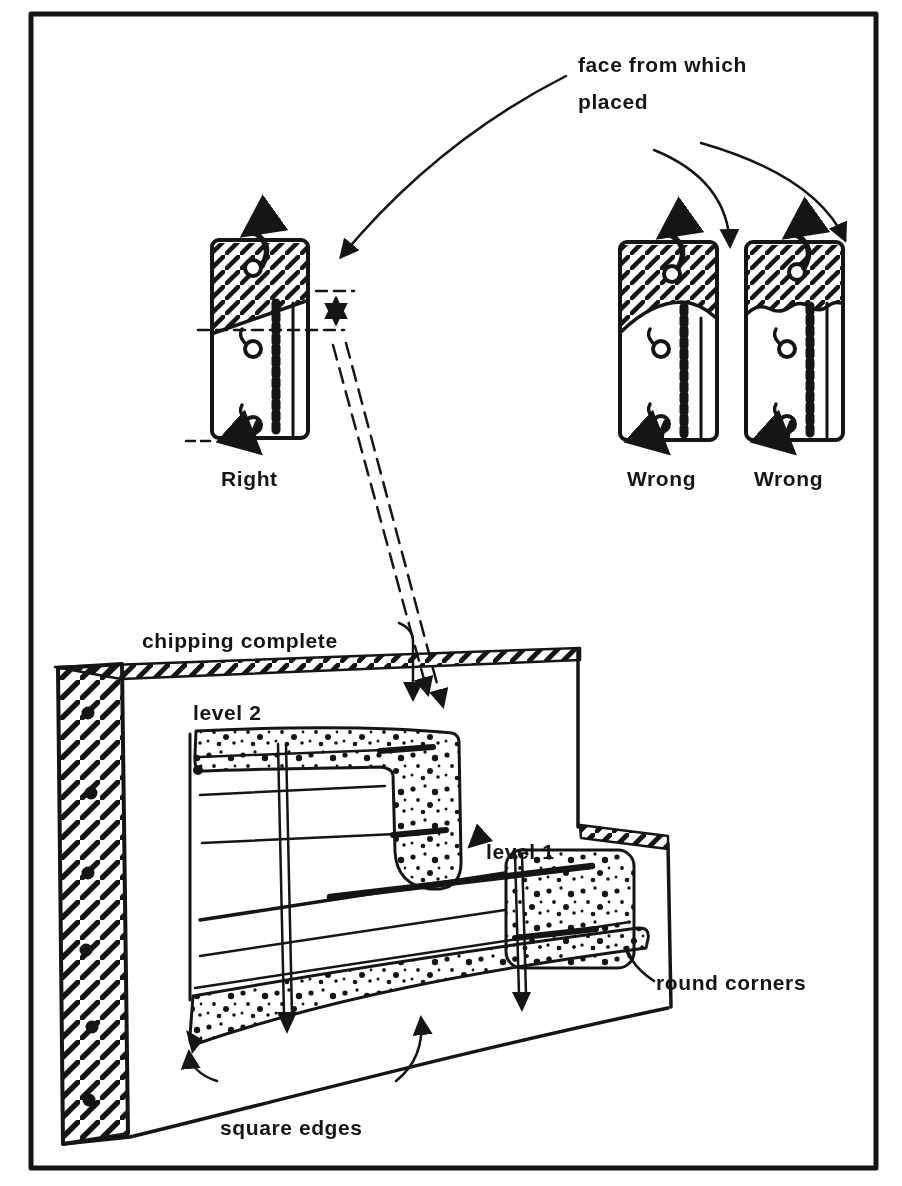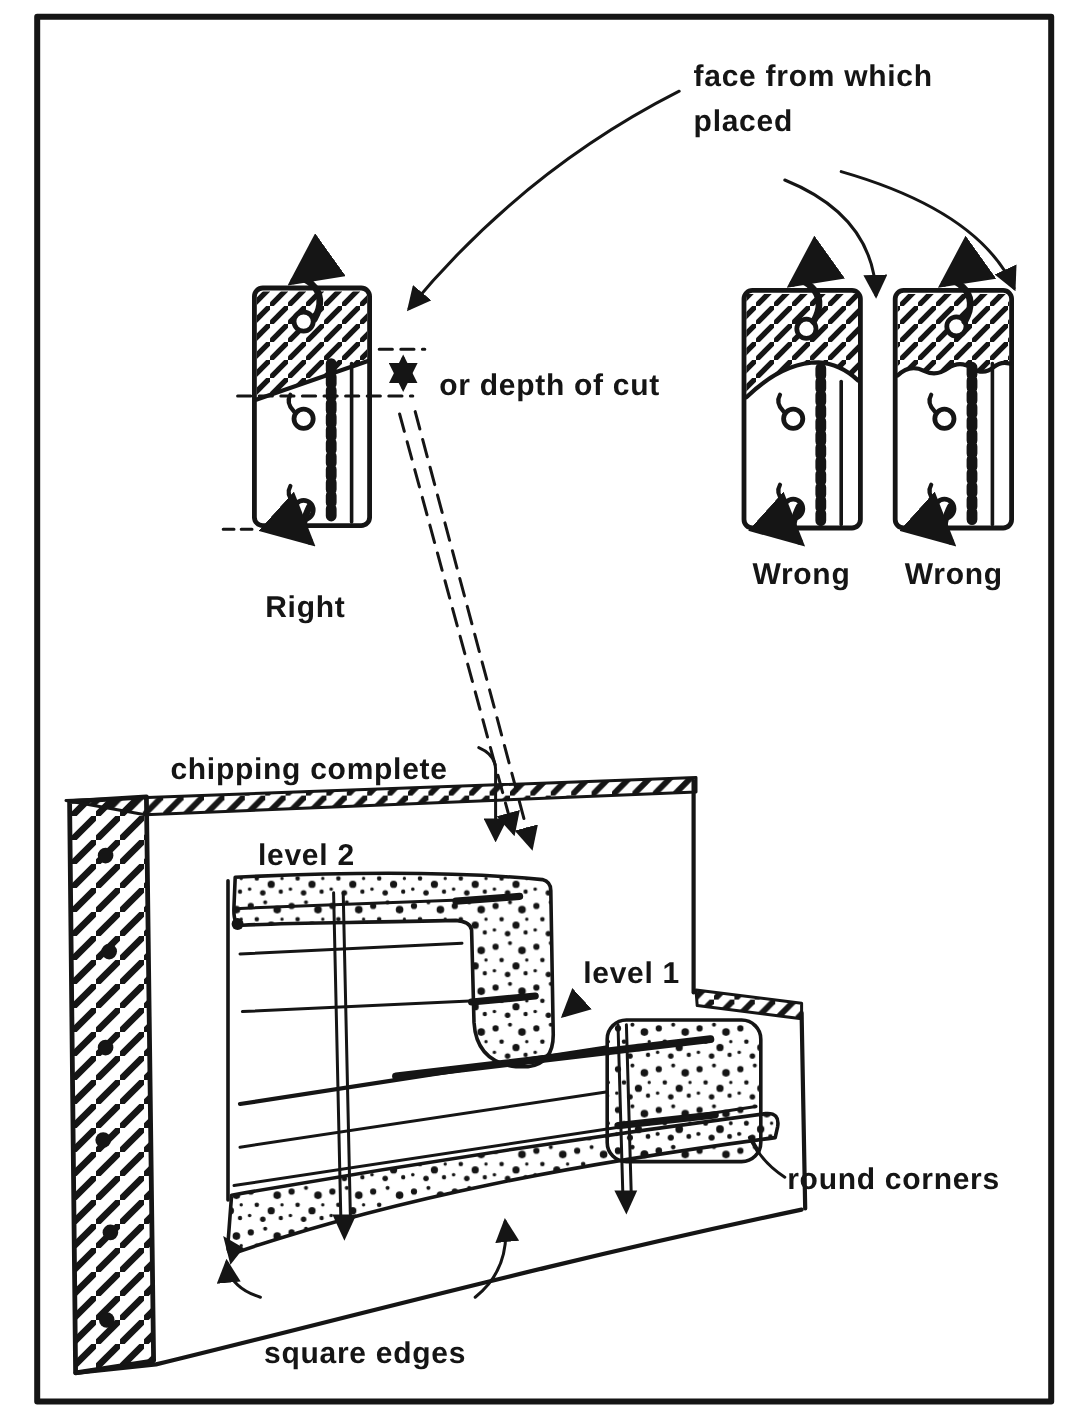--- a/index.html
+++ b/index.html
@@ -6,21 +6,21 @@
   html,body{ margin:0; padding:0; background:#888; }
   .stage{
     position:relative; width:902px; height:1186px; margin:0 auto;
     background:var(--paper); overflow:hidden;
     font-family:"Liberation Sans", sans-serif; color:var(--ink);
   }
   svg{ position:absolute; left:0; top:0; }
   .ln{ stroke:var(--ink); fill:none; stroke-linecap:round; stroke-linejoin:round; }
   .ink{ fill:var(--ink); stroke:none; }
   .lbl{
-    position:absolute; font-size:25px; font-weight:bold; letter-spacing:0.6px;
+    position:absolute; font-size:21px; font-weight:bold; letter-spacing:0.6px;
     white-space:nowrap; line-height:32px; color:var(--ink);
   }
   .lbl.wide{ line-height:37px; }
 </style>
 </head>
 <body>
 
 <div class="stage">
 
 <svg viewBox="0 0 902 1186" width="902" height="1186">
@@ -183,26 +183,25 @@
     <circle cx="198" cy="770" r="5" class="ink"></circle>
   </g>
 </svg>
 
 <div class="lbl wide" style="left:578px; top:46px;">
   <div>face from which</div>
   <div>placed</div>
 </div>
 
 <div class="lbl" style="left:366px; top:305px;">
-  <div>or depth of cut</div>
 </div>
 
-<div class="lbl" style="left:221px; top:490px;">Right</div>
+<div class="lbl" style="left:221px; top:463px;">Right</div>
 <div class="lbl" style="left:627px; top:463px;">Wrong</div>
 <div class="lbl" style="left:754px; top:463px;">Wrong</div>
 
 <div class="lbl" style="left:142px; top:607px;margin-top:18px;">chipping complete</div>
-<div class="lbl" style="left:193px; top:697px;margin-left:22px;">level 2</div>
-<div class="lbl" style="left:486px; top:795px;">level 1</div>
+<div class="lbl" style="left:193px; top:697px;">level 2</div>
+<div class="lbl" style="left:486px; top:836px;">level 1</div>
 <div class="lbl" style="left:656px; top:967px;">round corners</div>
 <div class="lbl" style="left:220px; top:1069px;margin-top:43px;">square edges</div>
 
 </div>
 
 </body></html>

